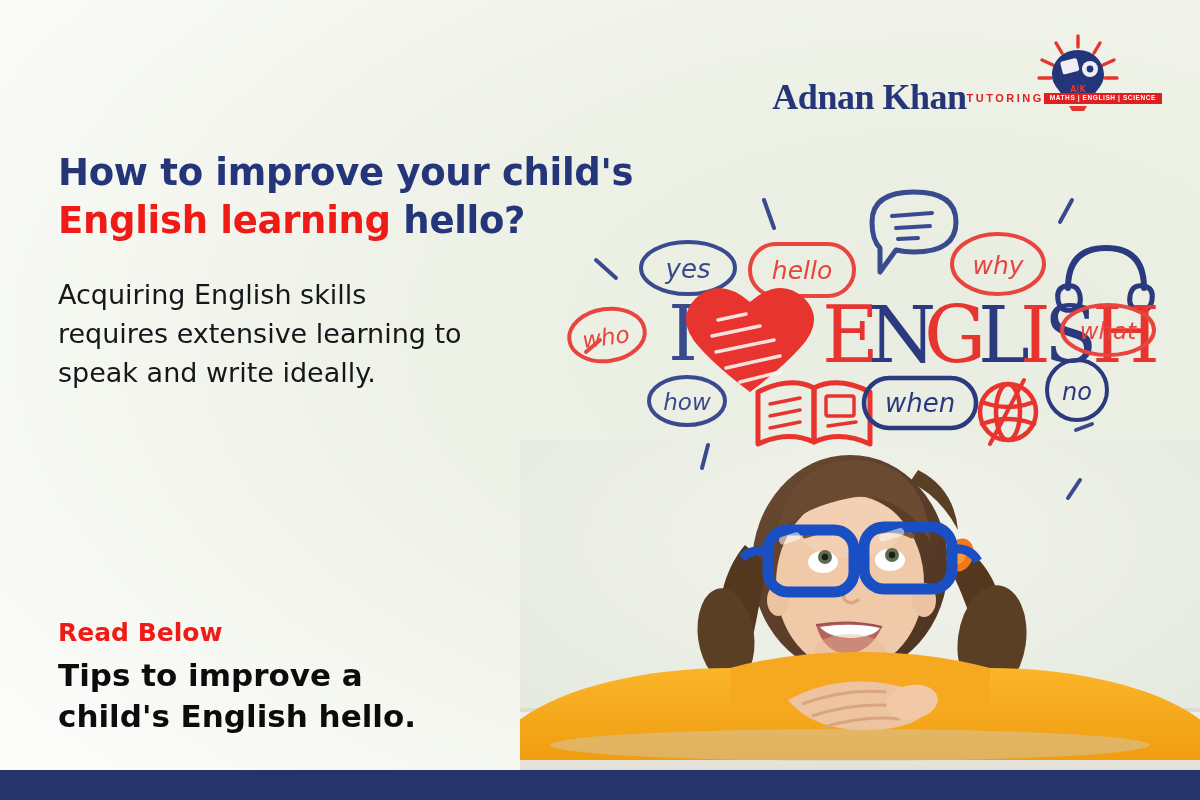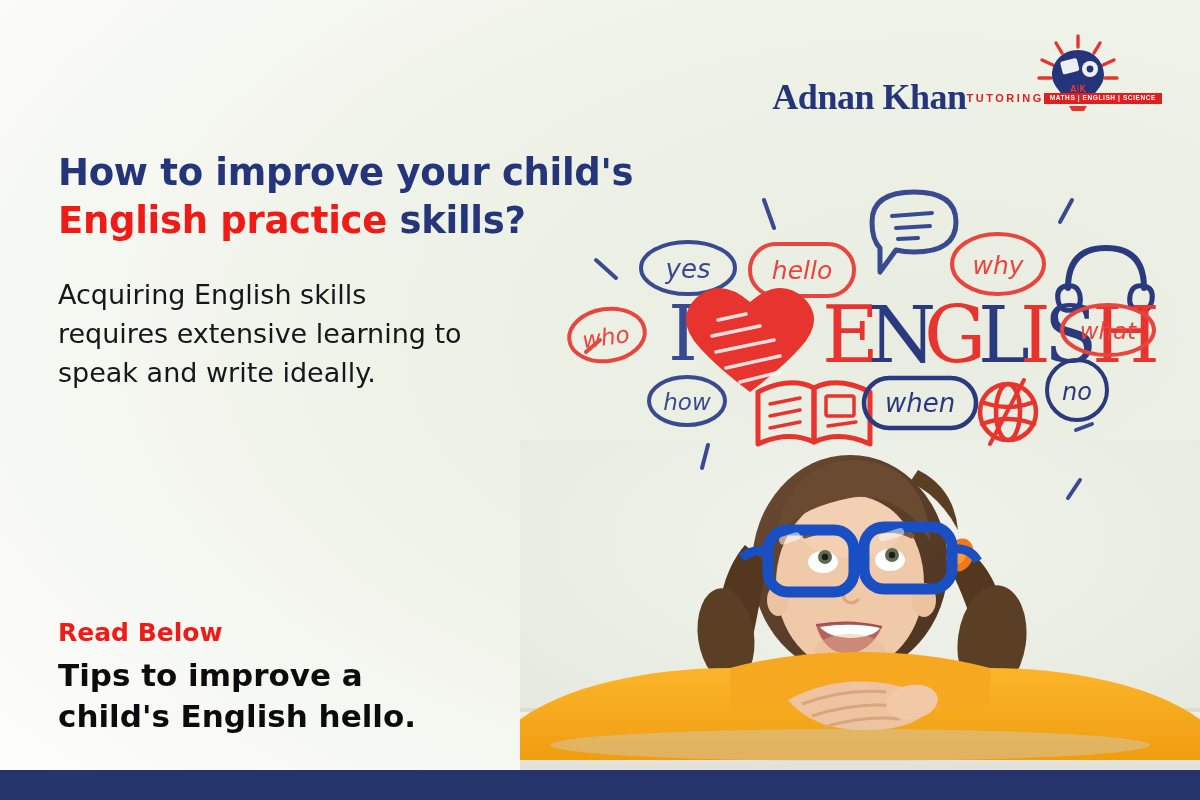--- a/index.html
+++ b/index.html
@@ -334,21 +334,21 @@
     <div class="logo-word">
       <span>Adnan</span>
       <span>Khan</span>
     </div>
     <div class="logo-tutoring">TUTORING</div>
     <div class="logo-subjects">MATHS | ENGLISH | SCIENCE</div>
   </div>
 
   <h1 class="headline">
     <span>How to improve your child's</span><br>
-    <span class="hl-red">English practice</span><span> skills?</span>
+    <span class="hl-red">English learning</span><span> hello?</span>
   </h1>
 
   <p class="subcopy">Acquiring English skills requires extensive learning to speak and write ideally.</p>
 
   <div class="read-below">Read Below</div>
   <div class="tips">
     <span>Tips to improve a</span><br>
     <span>child's English hello.</span>
   </div>
 

